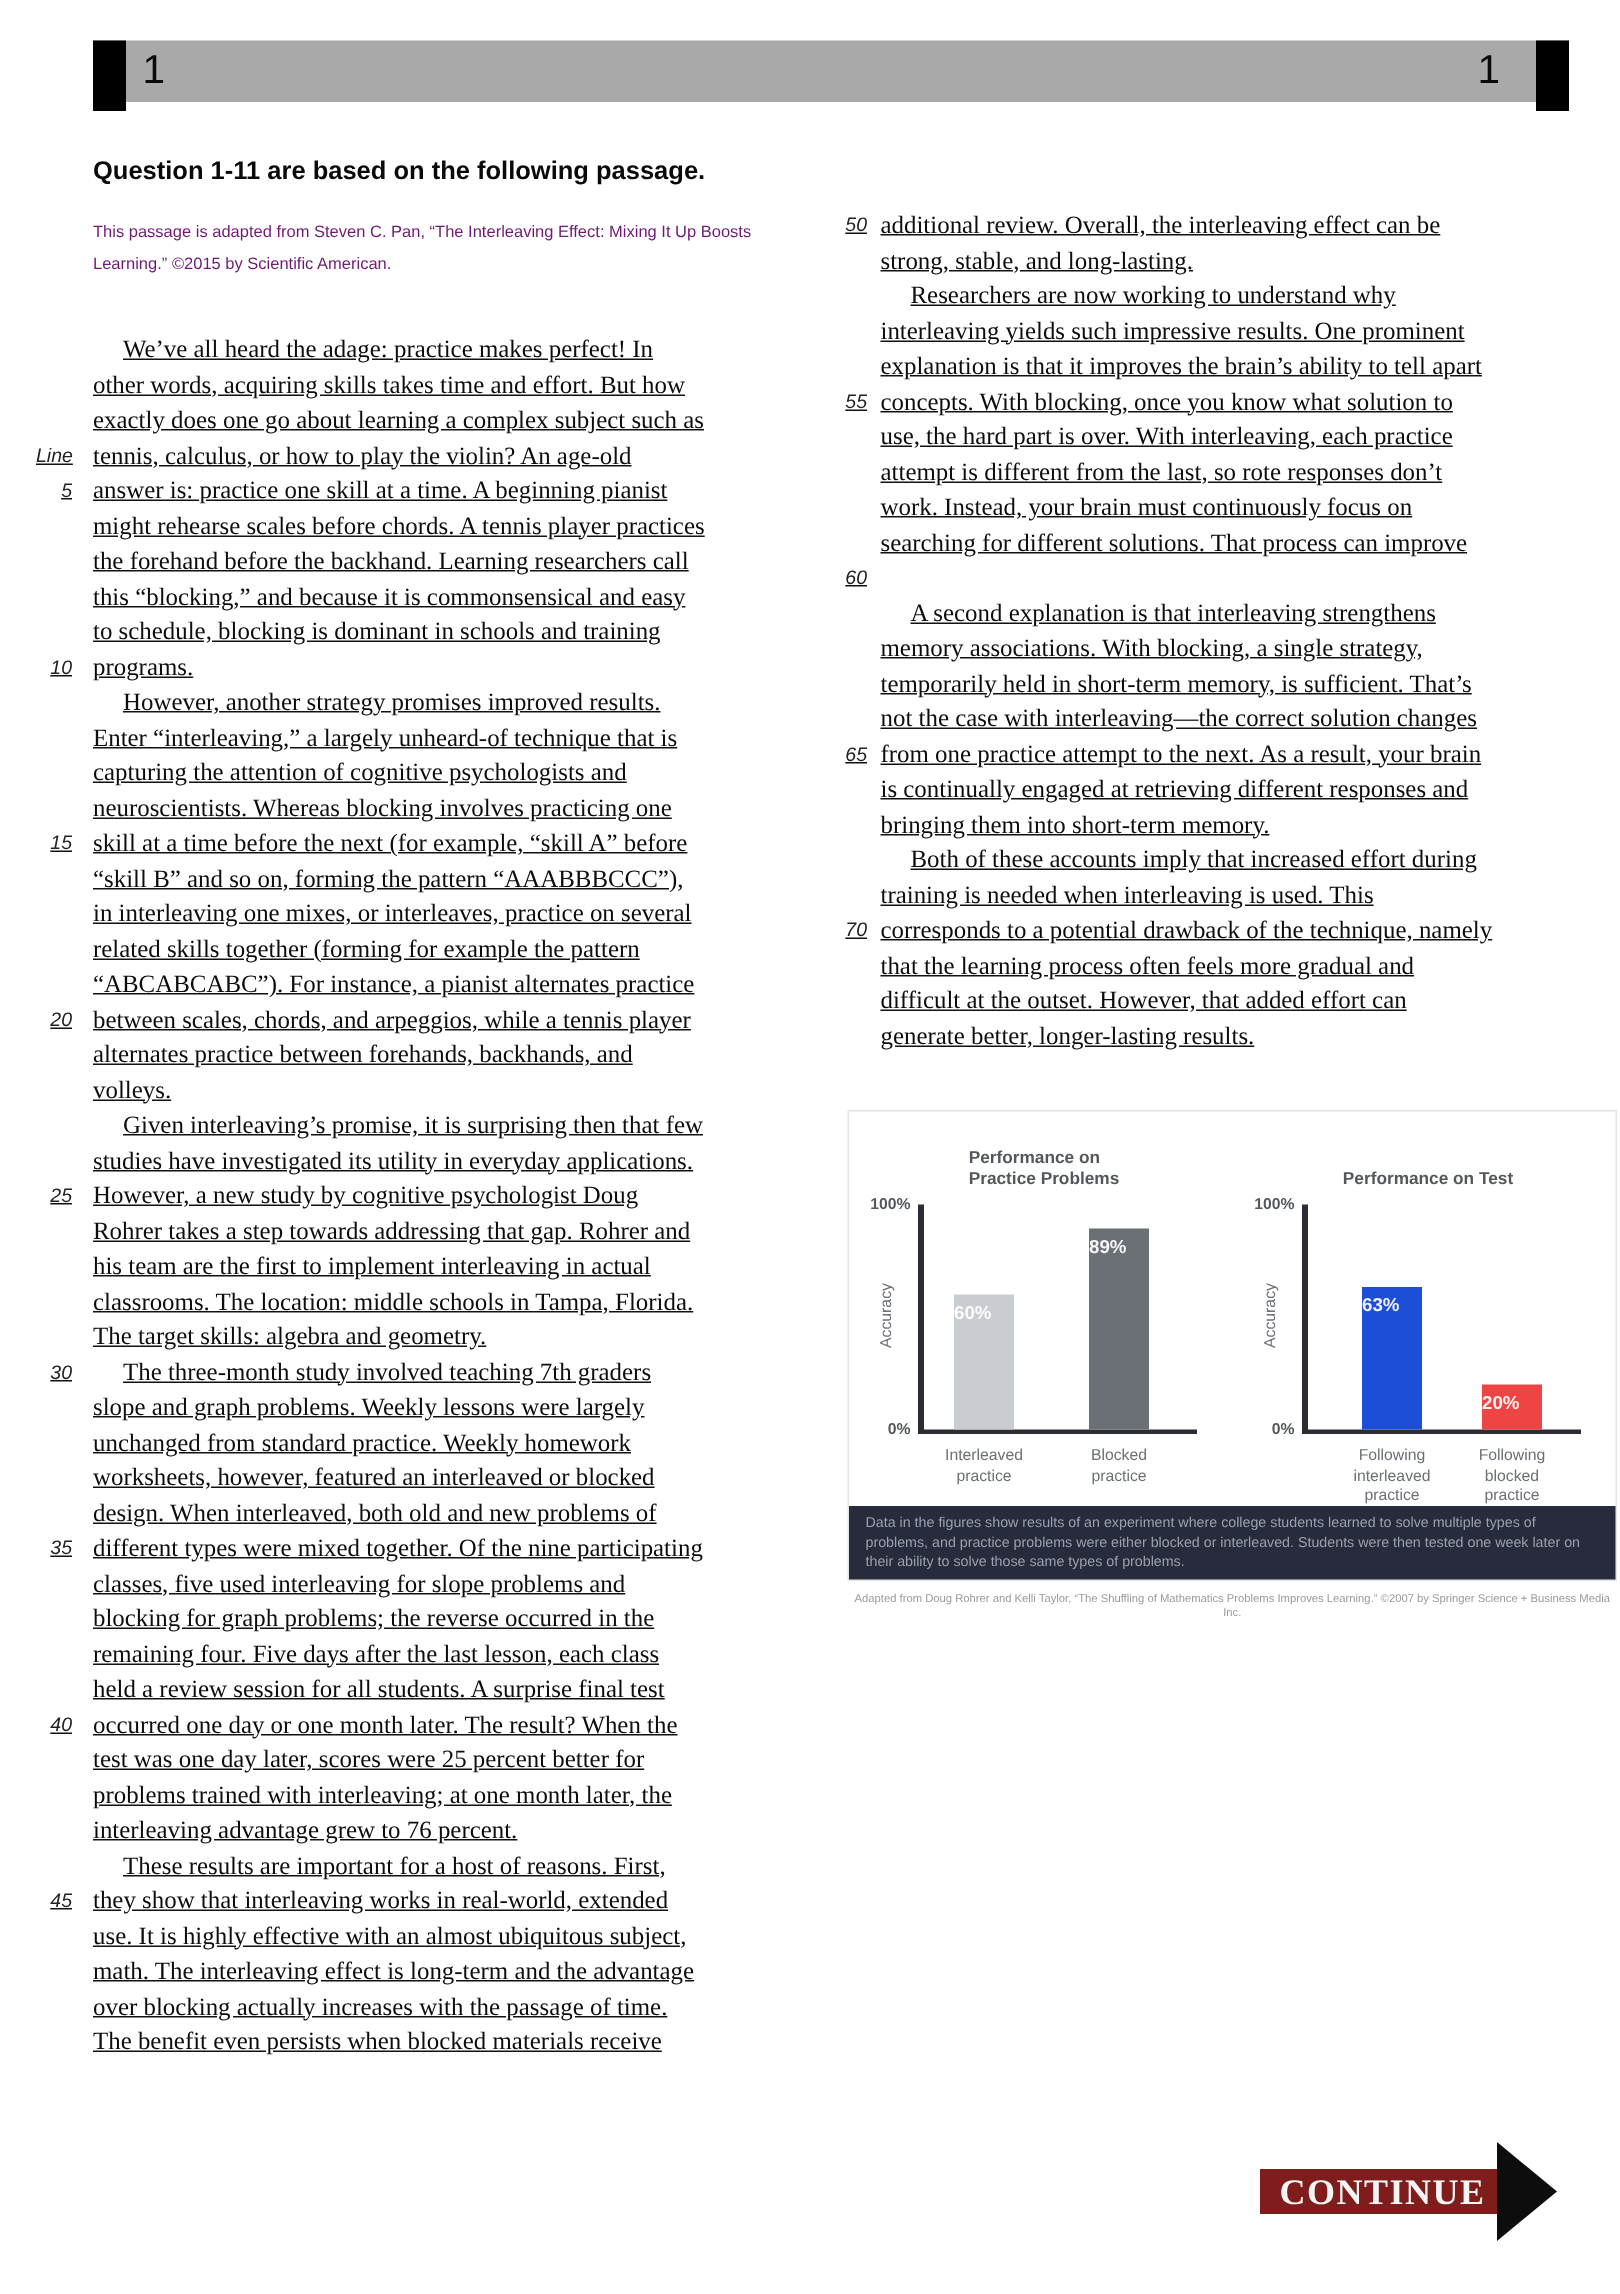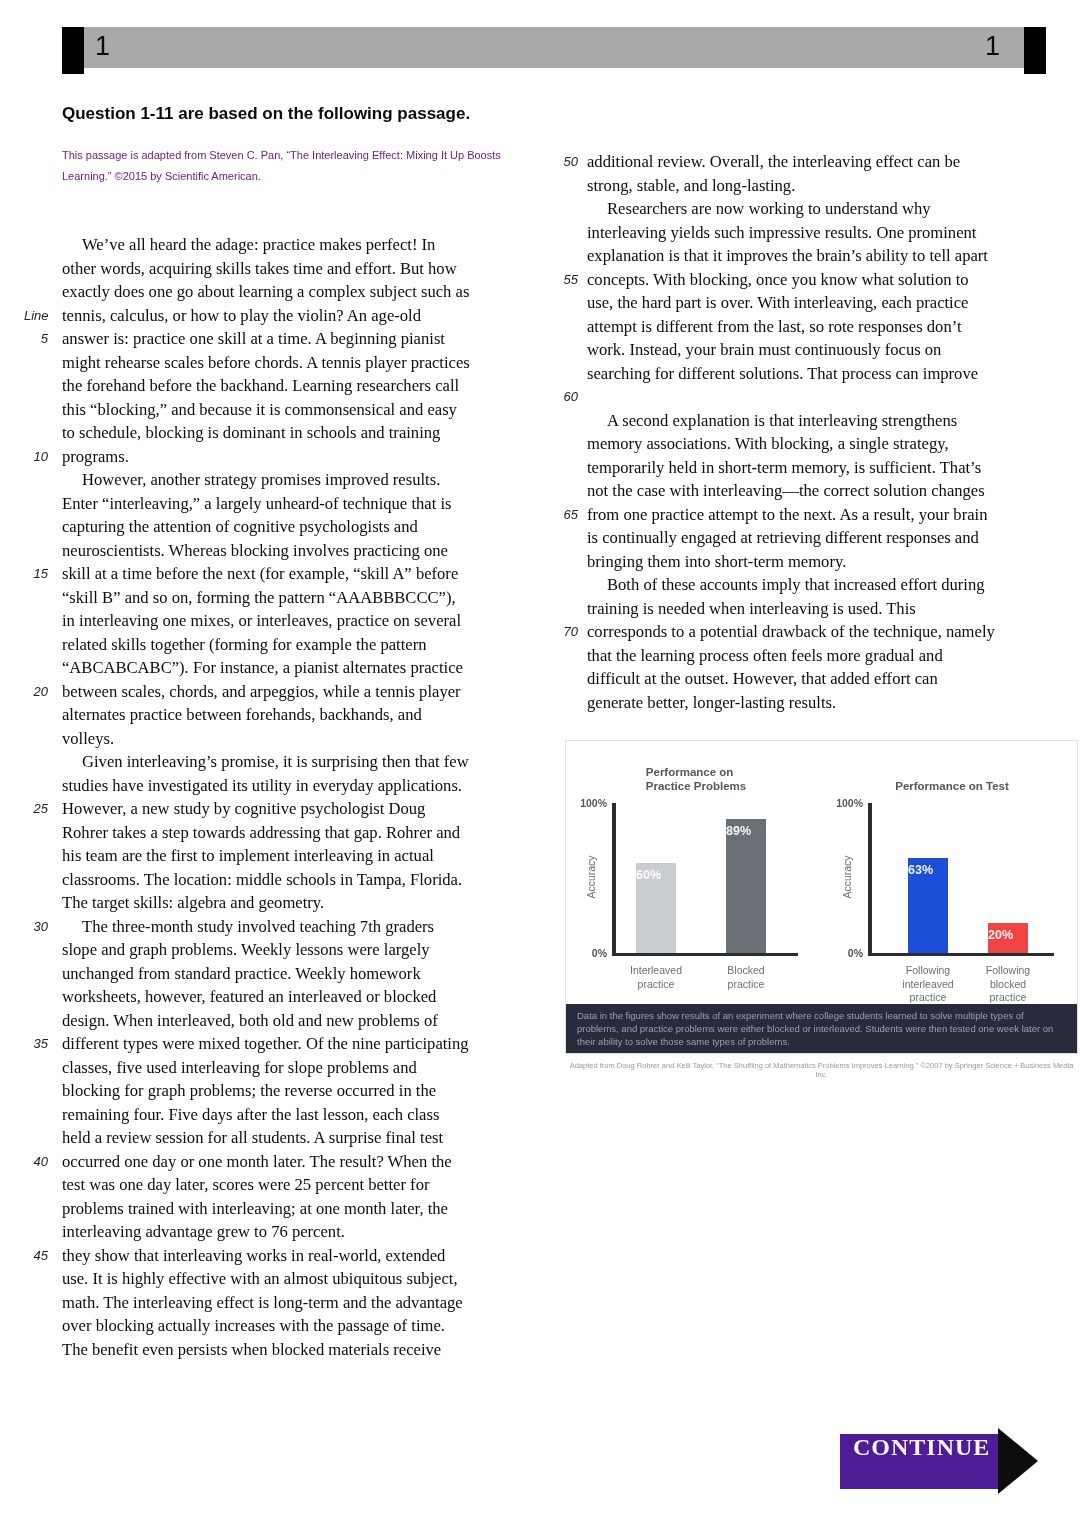--- a/index.html
+++ b/index.html
@@ -11,21 +11,21 @@
   .topbar{position:absolute;left:62px;top:27px;width:984px;height:41px;background:#a9a9a9;}
   .sq{position:absolute;top:0;width:22px;height:47px;background:#000;}
   .sq-left{left:0;} .sq-right{right:0;}
   .pagenum{position:absolute;top:4px;font-family:"Liberation Sans",sans-serif;font-size:27px;color:#0a0a0a;}
   .pagenum-left{left:33px;} .pagenum-right{right:46px;}
   
   .col-left{position:absolute;left:24px;top:104px;width:532px;}
   .col-right{position:absolute;left:556px;top:104px;width:524px;}
   .q-header{margin-left:38px;font-family:"Liberation Sans",sans-serif;font-weight:bold;font-size:17px;color:#0a0a0a;}
   .q-source{margin-left:38px;margin-top:21px;width:474px;font-family:"Liberation Sans",sans-serif;font-size:11px;line-height:21px;color:#701a75;}
-  .passage-lines{margin-top:46px;}
+  .passage-lines{margin-top:34px;text-decoration:underline;}
   .pline{display:flex;height:23.5px;align-items:flex-start;}
   .lnum{flex:none;width:24px;text-align:right;font-family:"Liberation Sans",sans-serif;font-style:italic;font-size:13px;color:#222;padding-top:4px;}
   .ltxt{margin-left:14px;font-size:16.6px;line-height:23.5px;white-space:nowrap;color:#0d0d0d;}
   .pline.indent .ltxt{padding-left:20px;}
   .col-right .lnum{width:22px;}
   .col-right .ltxt{margin-left:9px;}
   
   .figure-panel{position:absolute;left:565px;top:740px;width:513px;height:314px;background:#fff;border:1px solid #e3e3e3;box-sizing:border-box;}
   .chart{position:absolute;top:10px;width:240px;height:258px;font-family:"Liberation Sans",sans-serif;}
   #chart-0{left:10px;} #chart-1{left:266px;}
@@ -37,21 +37,21 @@
   .c-ylabel{position:absolute;left:-25px;top:120px;width:80px;text-align:center;font-size:10.5px;color:#6b6f76;transform:rotate(-90deg);}
   .c-bar{position:absolute;bottom:0;width:40px;}
   .c-barval{margin-top:5px;font-size:12.5px;font-weight:600;color:rgba(255,255,255,0.93);}
   .c-cat{position:absolute;top:213px;width:100px;margin-left:-50px;text-align:center;font-size:10.5px;line-height:13.5px;color:#6b6f76;white-space:pre-line;}
   .fig-caption{position:absolute;left:0;right:0;bottom:0;background:#272b3b;color:#9aa0af;
     font-family:"Liberation Sans",sans-serif;font-size:9.5px;line-height:13px;padding:5px 11px;}
   .fig-attrib{position:absolute;left:565px;top:1061px;width:513px;text-align:center;
     font-family:"Liberation Sans",sans-serif;font-size:7.5px;color:#9a9a9a;}
   
   .continue{position:absolute;left:840px;top:1428px;display:flex;align-items:center;cursor:pointer;}
-  .continue-rect{background:#4c1d95;height:55px;display:flex;align-items:flex-start;padding:0 8px 0 13px;}
+  .continue-rect{background:#7f1d1d;height:30px;display:flex;align-items:flex-end;padding:0 8px 0 13px;}
   .continue-label{font-family:"Liberation Serif",serif;font-weight:bold;font-size:24px;color:#f4f4f4;letter-spacing:1px;}
   .continue-arrowhead{width:0;height:0;border-top:33px solid transparent;border-bottom:33px solid transparent;border-left:40px solid #0d0d0d;}
 </style>
 </head>
 <body>
 
 <div class="topbar">
   <div class="sq sq-left"></div>
   <div class="pagenum pagenum-left">1</div>
   <div class="pagenum pagenum-right">1</div>
@@ -226,20 +226,24 @@
         <span class="lnum"></span>
         <span class="ltxt">test was one day later, scores were 25 percent better for</span>
       </div>
       <div class="pline">
         <span class="lnum"></span>
         <span class="ltxt">problems trained with interleaving; at one month later, the</span>
       </div>
       <div class="pline">
         <span class="lnum"></span>
         <span class="ltxt">interleaving advantage grew to 76 percent.</span>
+      </div>
+      <div class="pline indent">
+        <span class="lnum"></span>
+        <span class="ltxt">These results are important for a host of reasons. First,</span>
       </div>
       <div class="pline">
         <span class="lnum">45</span>
         <span class="ltxt">they show that interleaving works in real-world, extended</span>
       </div>
       <div class="pline">
         <span class="lnum"></span>
         <span class="ltxt">use. It is highly effective with an almost ubiquitous subject,</span>
       </div>
       <div class="pline">

